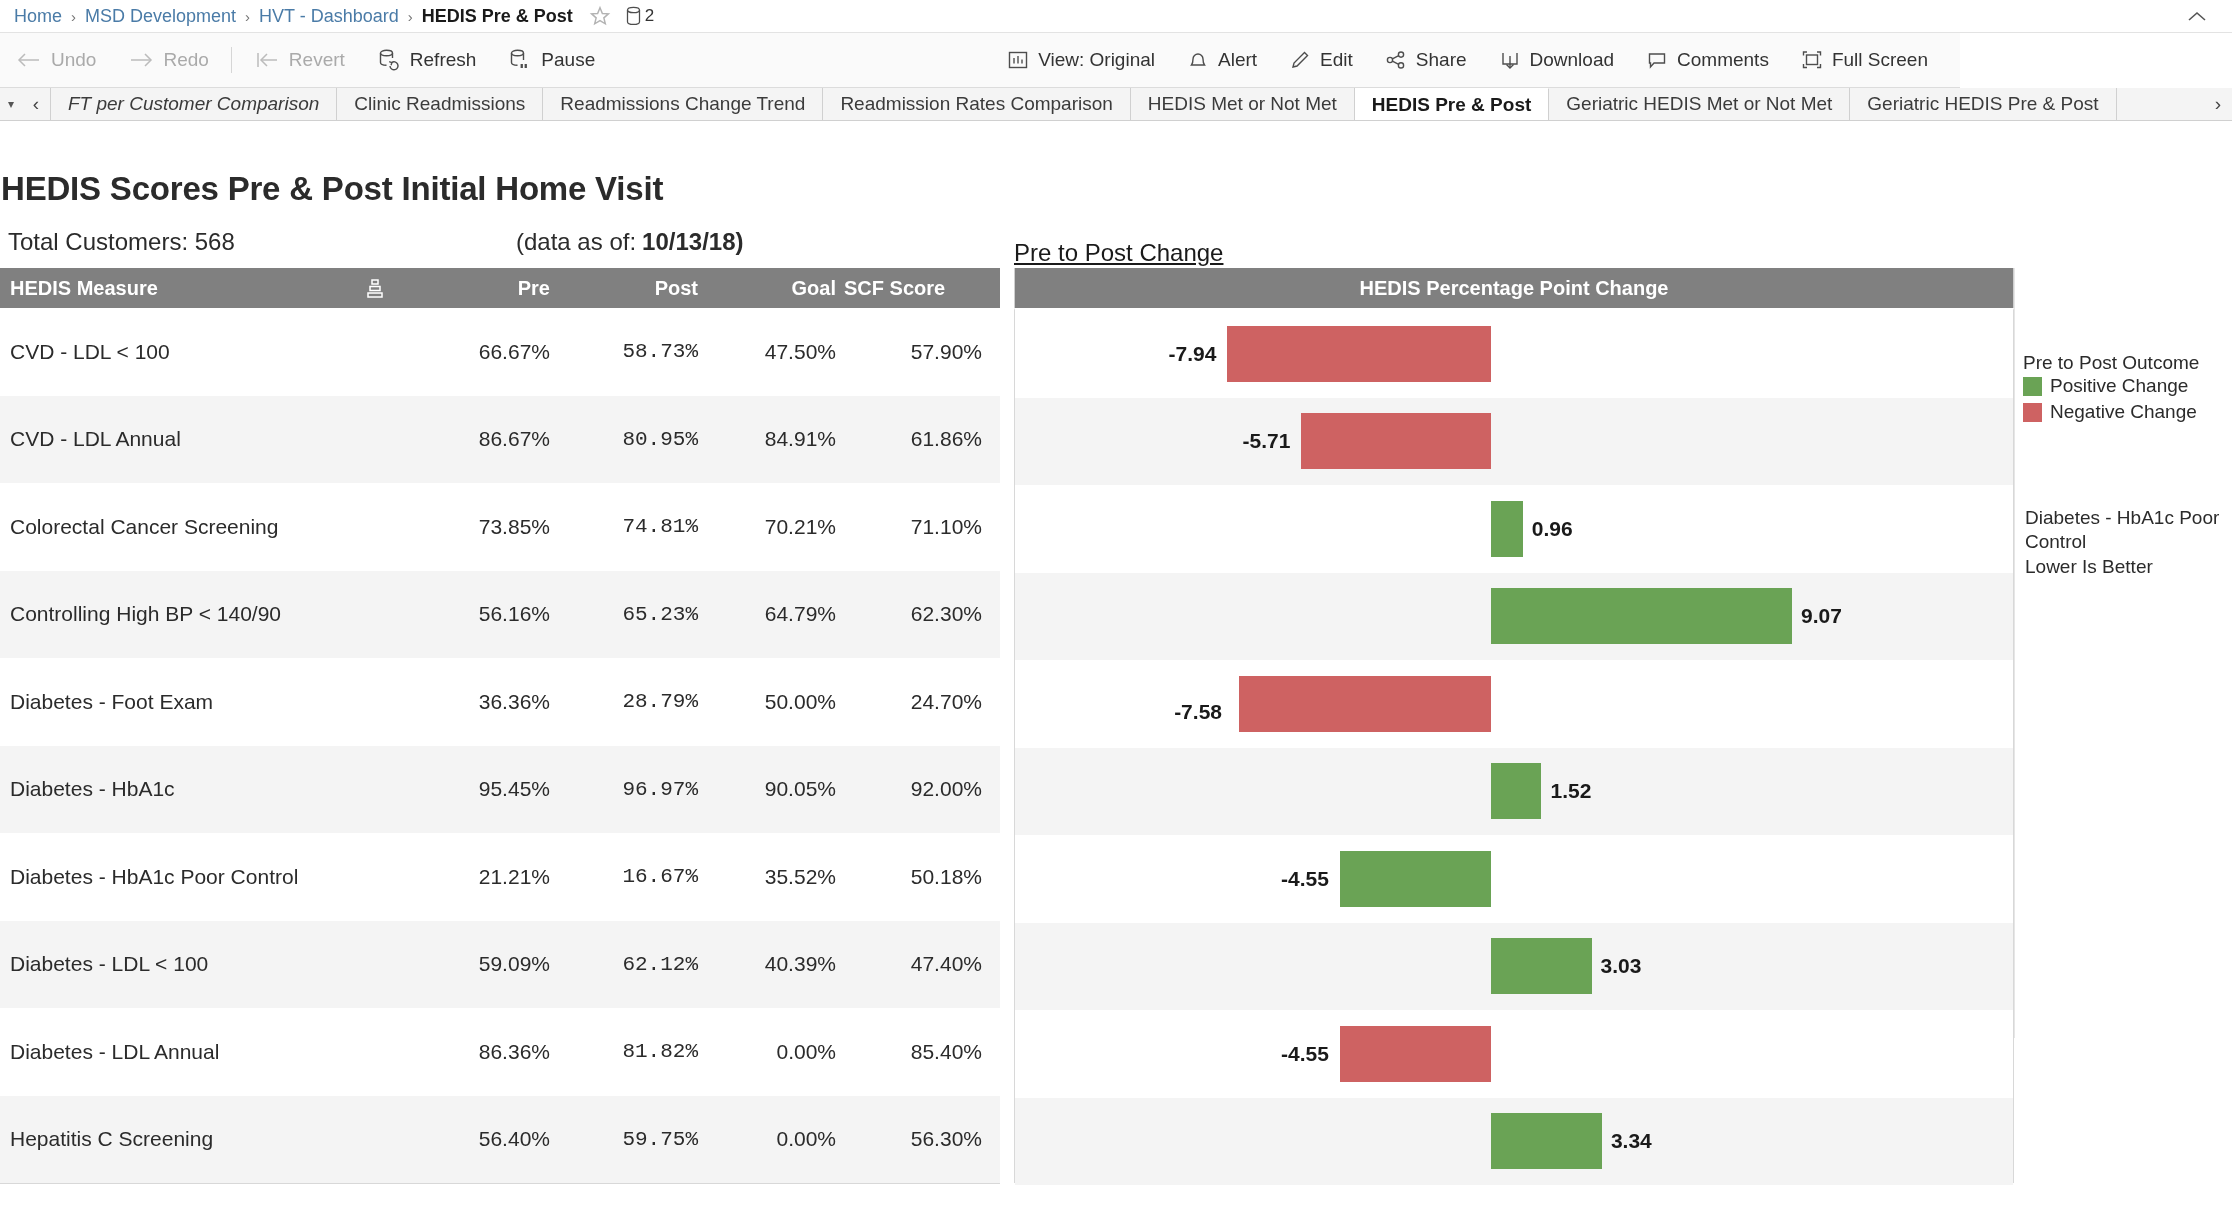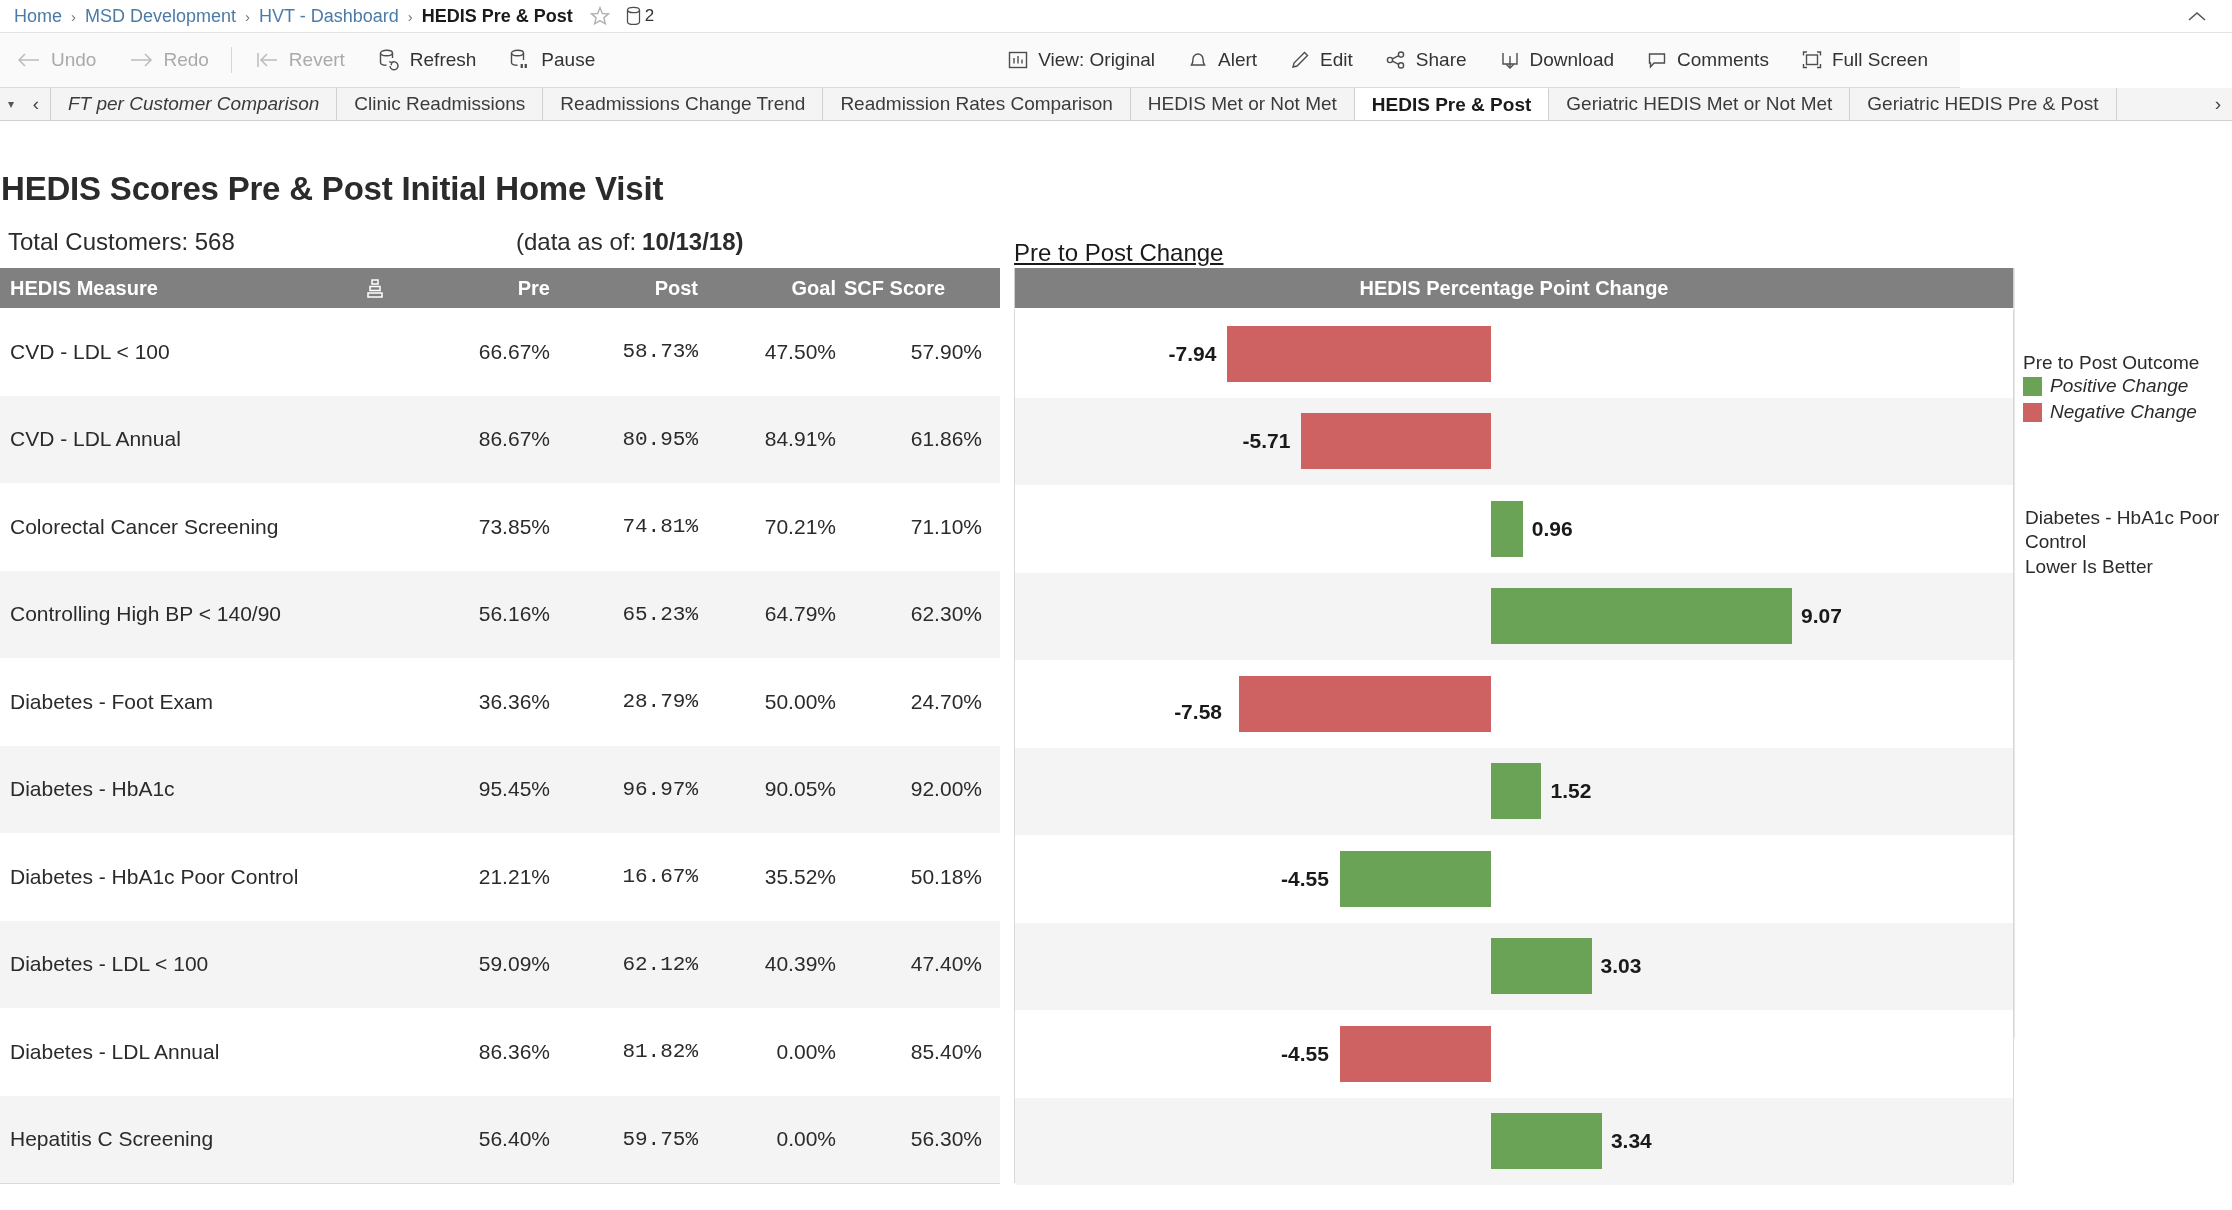--- a/index.html
+++ b/index.html
@@ -144,21 +144,21 @@
 
   
   .legend { position: absolute; left: 2019px; top: 147px; width: 213px; }
   .legend-divider { position: absolute; left: -5px; top: 0; width: 1px; height: 770px; background: #e6e6e6; }
   .legend-title { position: absolute; left: 4px; top: 84px; font-size: 19px; color: #2b2b2b; }
   .legend-items { position: absolute; left: 4px; top: 107px; }
   .legend-item { display: flex; align-items: center; gap: 8px; height: 22px; margin-bottom: 4px; }
   .swatch { width: 19px; height: 19px; }
   .swatch.pos { background: #6aa355; }
   .swatch.neg { background: #ce6262; }
-  .legend-item-label { font-size: 19px; color: #2b2b2b; font-style: italic; }
+  .legend-item-label { font-size: 19px; color: #2b2b2b; }
   .legend-note { position: absolute; left: 6px; top: 238px; width: 205px; font-size: 19px; color: #2b2b2b; line-height: 1.28; }
 </style>
 </head>
 <body>
 
 <div id="app">
 
   <div class="breadcrumb-bar">
     <a class="crumb-link" href="#">Home</a>
     <span class="crumb-sep">›</span>

